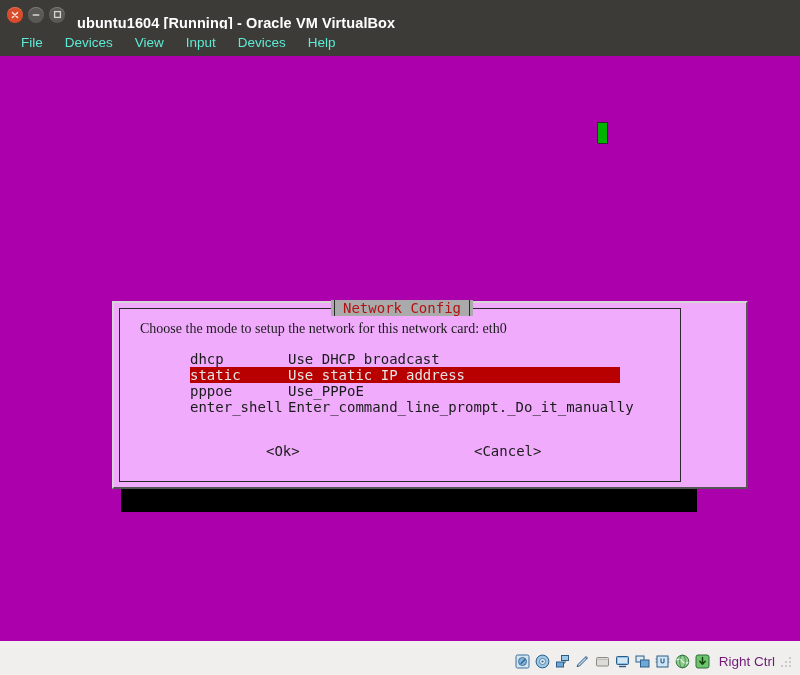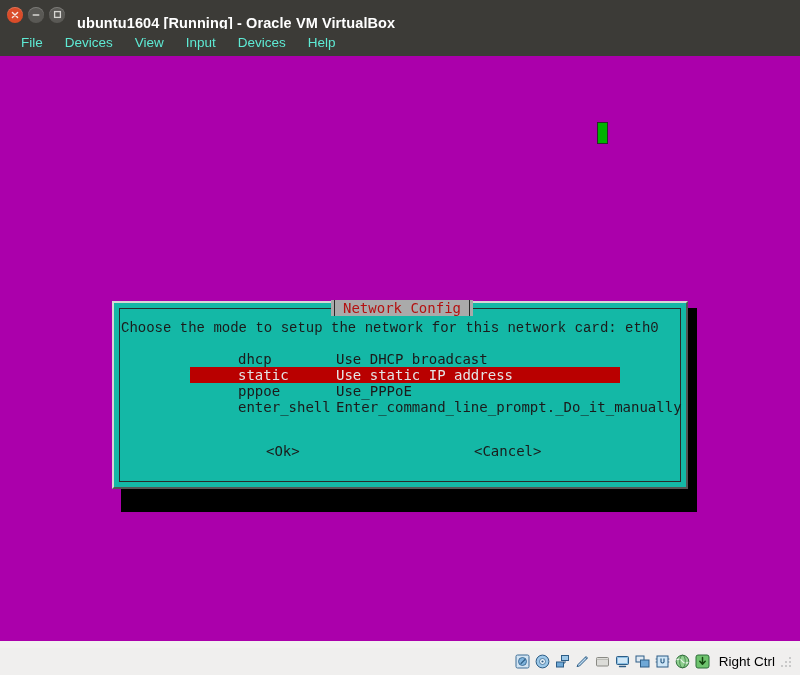--- a/index.html
+++ b/index.html
@@ -101,22 +101,22 @@
   
   .dlg-shadow {
     position: absolute;
     left: 121px; top: 252px;
     width: 576px; height: 204px;
     background: #000000;
   }
   .dialog {
     position: absolute;
     left: 112px; top: 245px;
-    width: 576px; height: 188px;
-    background: #14b8a6;
+    width: 636px; height: 188px;
+    background: #f0abfc;
     border-top: 2px solid #d6d6d6;
     border-left: 2px solid #d6d6d6;
     border-right: 2px solid #555555;
     border-bottom: 2px solid #555555;
     box-sizing: border-box;
     font-family: "DejaVu Sans Mono", "Liberation Mono", monospace;
   }
   .dlg-inner {
     position: absolute;
     left: 5px; top: 5px;
@@ -150,26 +150,26 @@
     position: absolute;
     top: 0; bottom: 0;
     width: 1px;
     background: #2a2a2a;
   }
   .dlg-title::before { left: 3px; }
   .dlg-title::after  { right: 3px; }
 
   .dlg-prompt {
     position: absolute;
-    left: 7px; top: 17px;
+    left: 26px; top: 17px;
     color: #1b1b1b;
     font-size: 14px;
     line-height: 17px;
     white-space: nowrap;
-    font-family: Liberation Mono, monospace;
+    font-family: Liberation Serif, serif;
   }
 
   .menu-list {
     position: absolute;
     left: 76px; top: 48px;
     width: 492px;
   }
   .menu-row {
     height: 16px;
     line-height: 16px;
@@ -178,21 +178,20 @@
     color: #1b1b1b;
     white-space: nowrap;
     display: flex;
     width: 430px;
     box-sizing: border-box;
   }
   .menu-row .tag {
     width: 98px;
     flex: 0 0 98px;
     overflow: visible;
-    margin-left: 48px;
   }
   .menu-row .desc { flex: 1 1 auto; }
   .menu-row.selected {
     background: #b90000;
     color: #e4e4e4;
   }
 
   .dlg-buttons {
     position: absolute;
     left: 0; top: 140px;
@@ -233,21 +232,21 @@
   .sicon {
     width: 17px; height: 17px;
     display: inline-flex;
     align-items: center;
     justify-content: center;
   }
   .sicon svg { display: block; }
   .hostkey {
     margin-left: 8px;
     font-size: 13.5px;
-    color: #000000;
+    color: #701a75;
     white-space: nowrap;
   }
   .grip {
     width: 13px; height: 13px;
     margin-left: 6px;
     position: relative;
   }
   .grip i {
     position: absolute;
     width: 2px; height: 2px;

